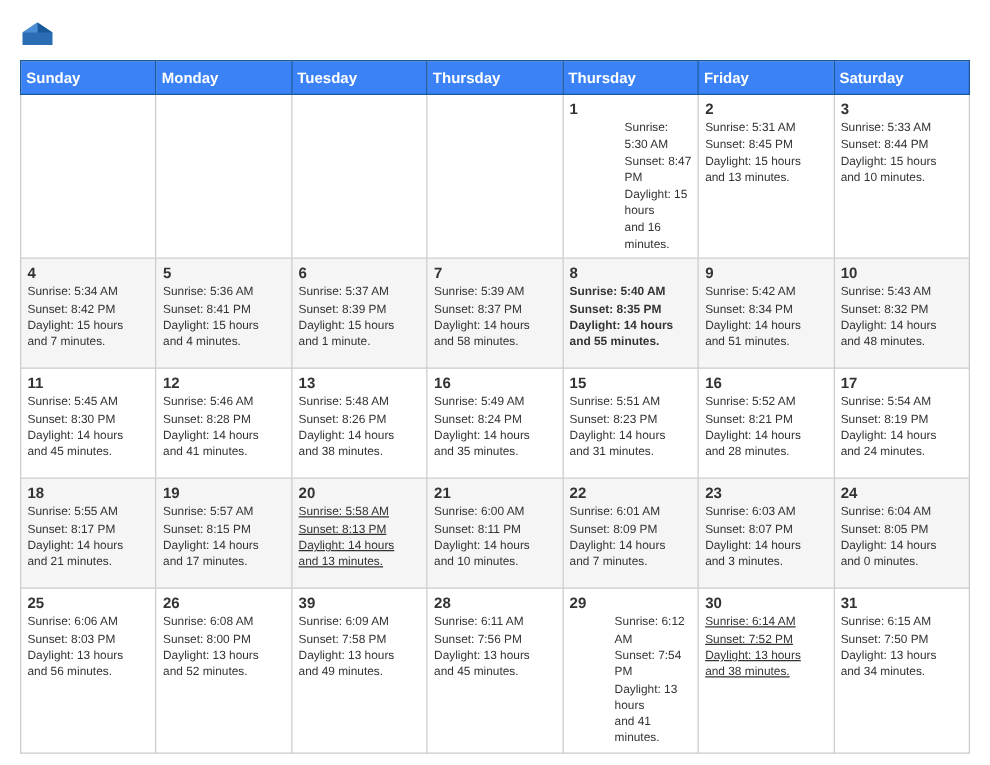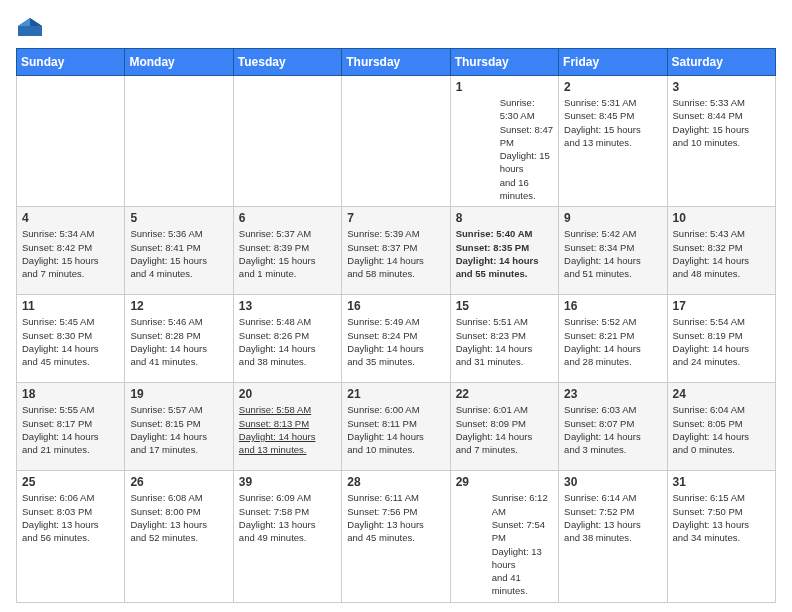--- a/index.html
+++ b/index.html
@@ -321,21 +321,21 @@
         </td>
         <td>
           <span class="day-number">29</span>
           <div class="day-info" style="white-space: pre-line; margin-left: 36px;">Sunrise: 6:12 AM
 Sunset: 7:54 PM
 Daylight: 13 hours
 and 41 minutes.</div>
         </td>
         <td>
           <span class="day-number">30</span>
-          <div class="day-info" style="white-space: pre-line;">Sunrise: 6:14 AM
+          <div class="day-info" style="white-space: pre-line; text-decoration: underline;">Sunrise: 6:14 AM
 Sunset: 7:52 PM
 Daylight: 13 hours
 and 38 minutes.</div>
         </td>
         <td>
           <span class="day-number">31</span>
           <div class="day-info" style="white-space: pre-line;">Sunrise: 6:15 AM
 Sunset: 7:50 PM
 Daylight: 13 hours
 and 34 minutes.</div>

